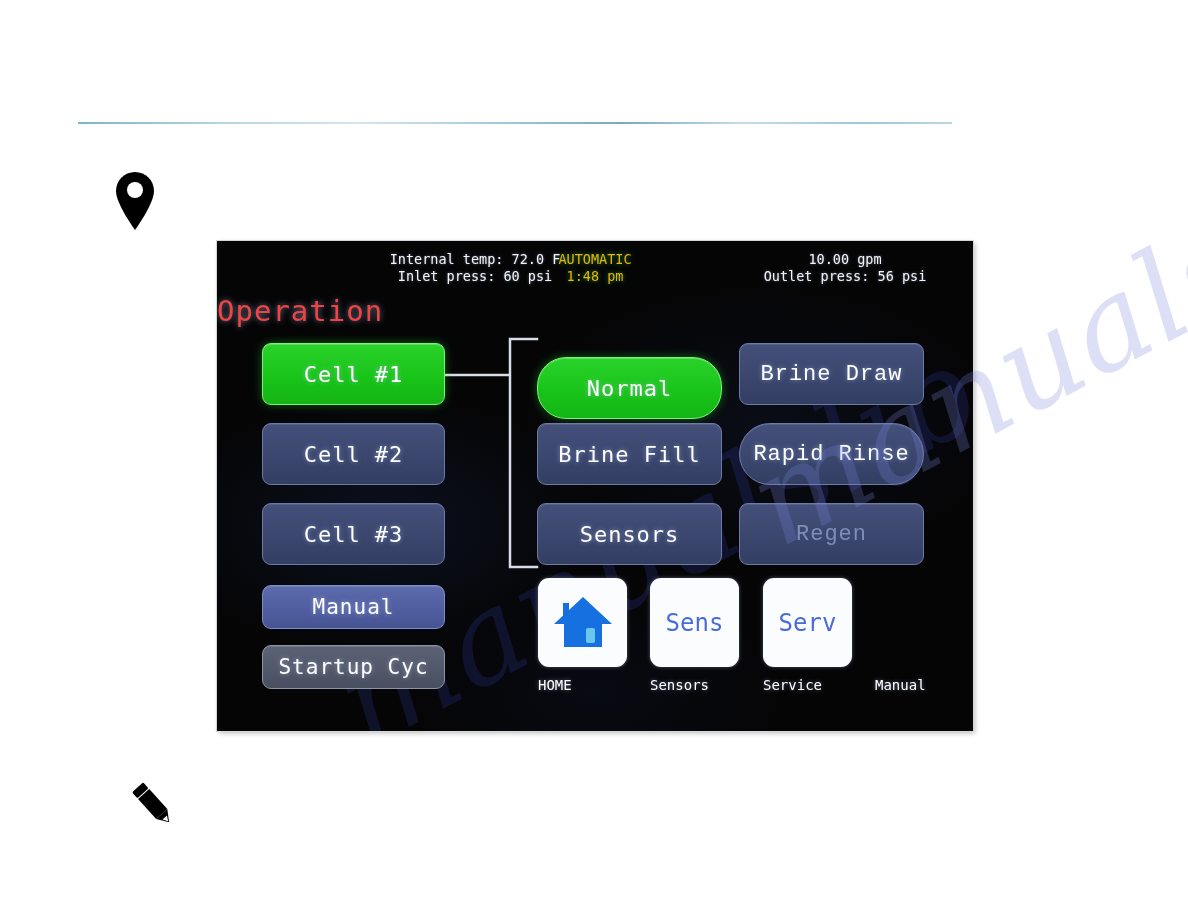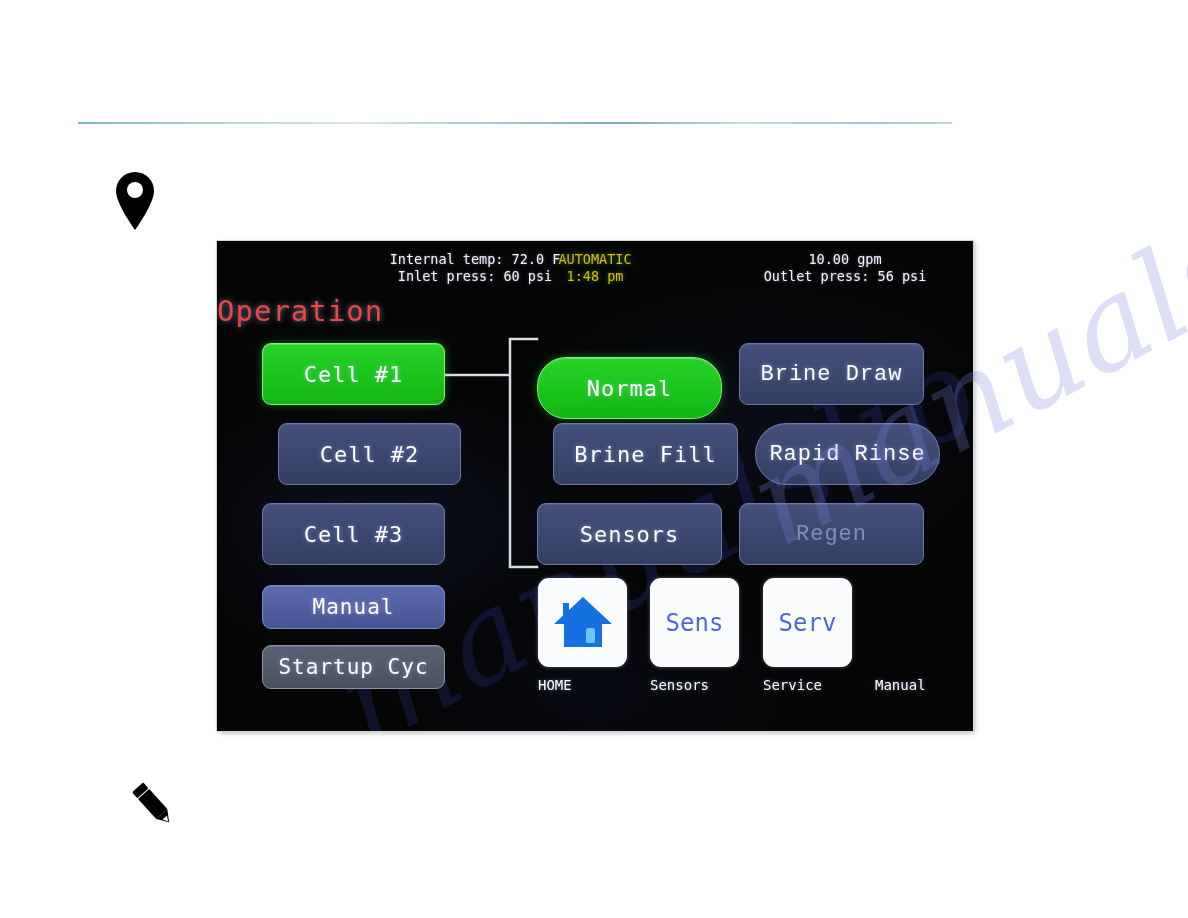--- a/index.html
+++ b/index.html
@@ -182,21 +182,21 @@
     color: #7f8fb4;
     text-shadow: none;
   }
 
   
   .col-left  { left: 262px; width: 183px; }
   .col-mid   { left: 537px; width: 185px; }
   .col-right { left: 739px; width: 185px; font-family: Liberation Mono, monospace; }
 
   .row-1 { top: 343px; height: 62px; }
-  .row-2 { top: 423px; height: 62px; margin-left: 16px; }
+  .row-2 { top: 423px; height: 62px; }
   .row-3 { top: 503px; height: 62px; }
   .row-4 { top: 585px; height: 45px; }
   .row-5 { top: 645px; height: 45px; }
 
   
   .btn.col-left.row-1 { left: 45px;  top: 102px; }
   .btn.col-left.row-2 { left: 45px;  top: 182px; }
   .btn.col-left.row-3 { left: 45px;  top: 262px; }
   .btn.col-left.row-4 { left: 45px;  top: 344px; height: 44px; font-size: 21px; }
   .btn.col-left.row-5 { left: 45px;  top: 404px; height: 44px; font-size: 21px; }

